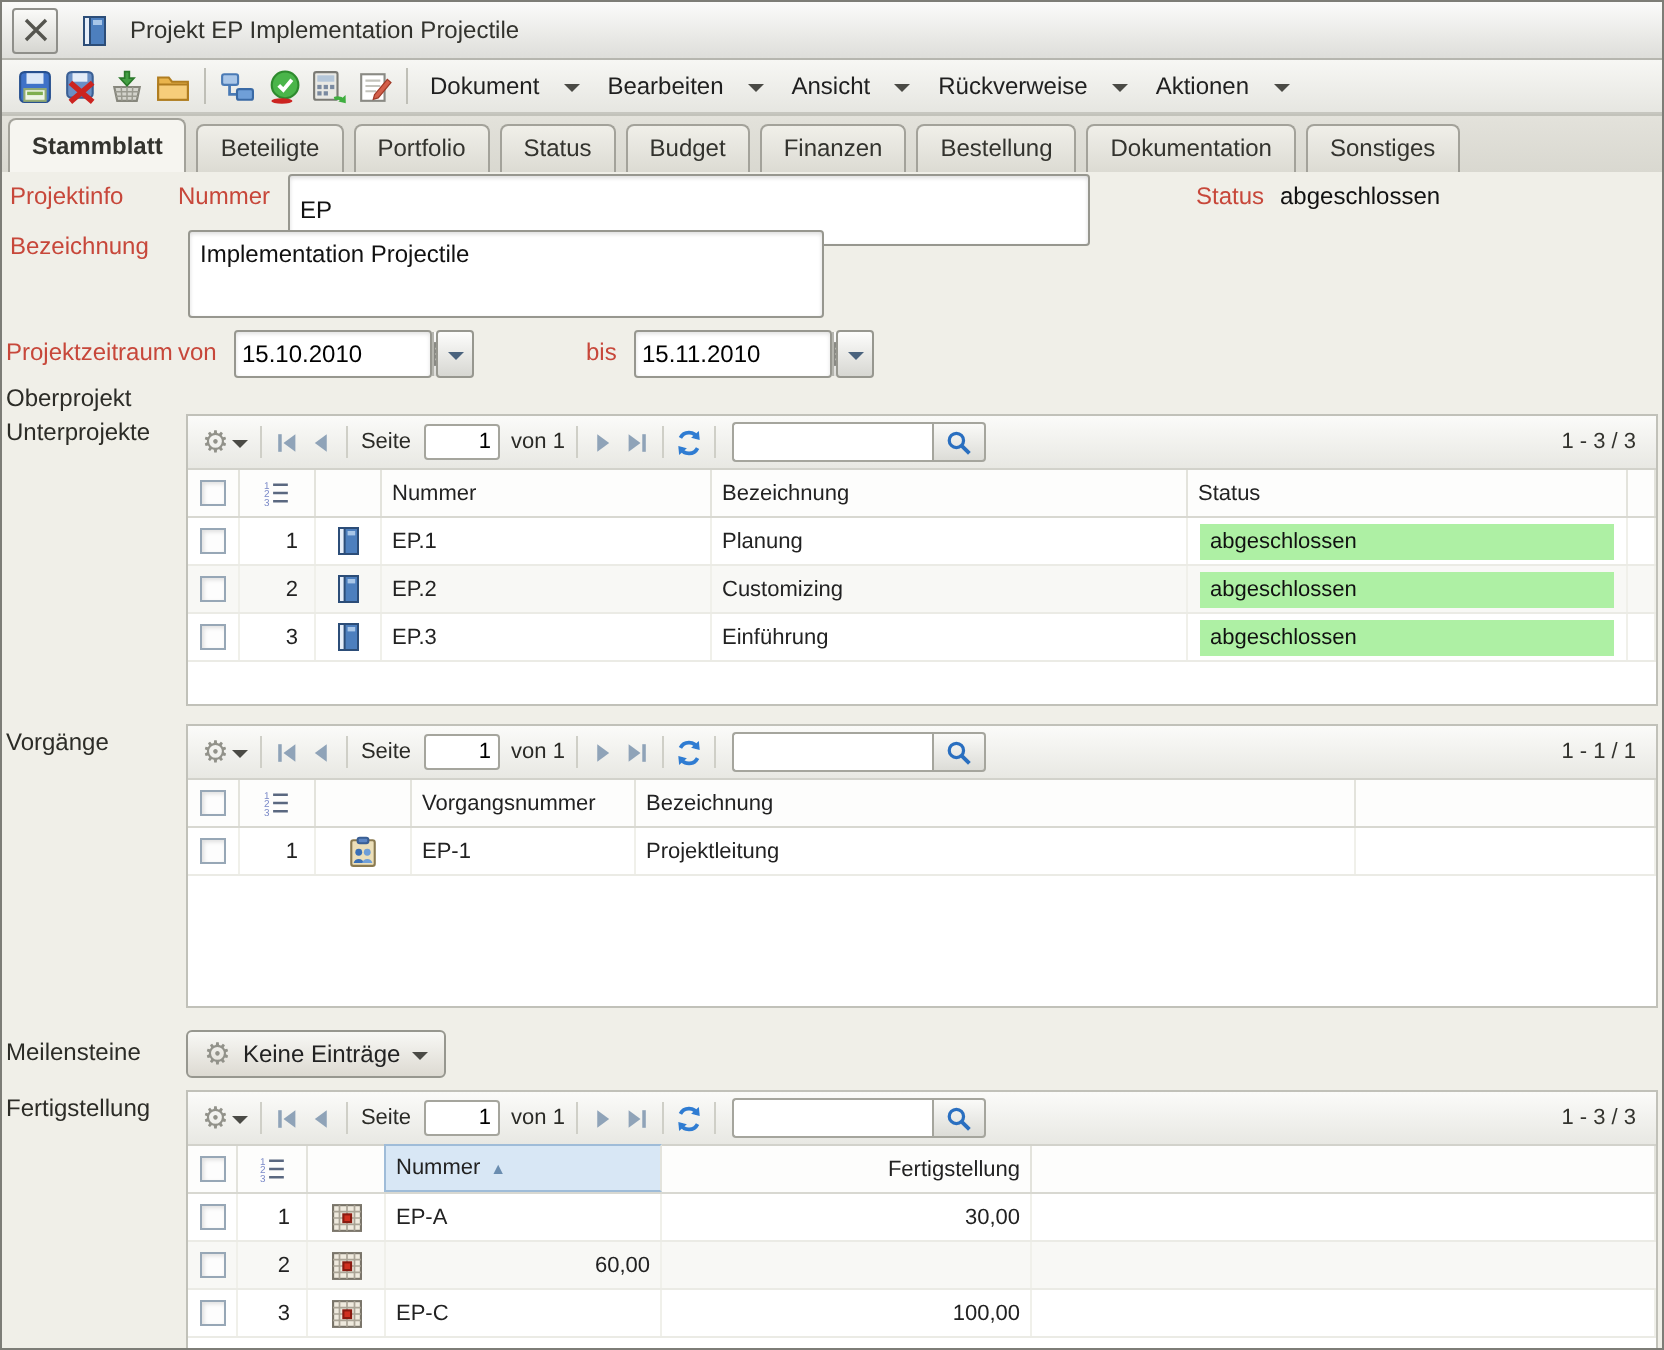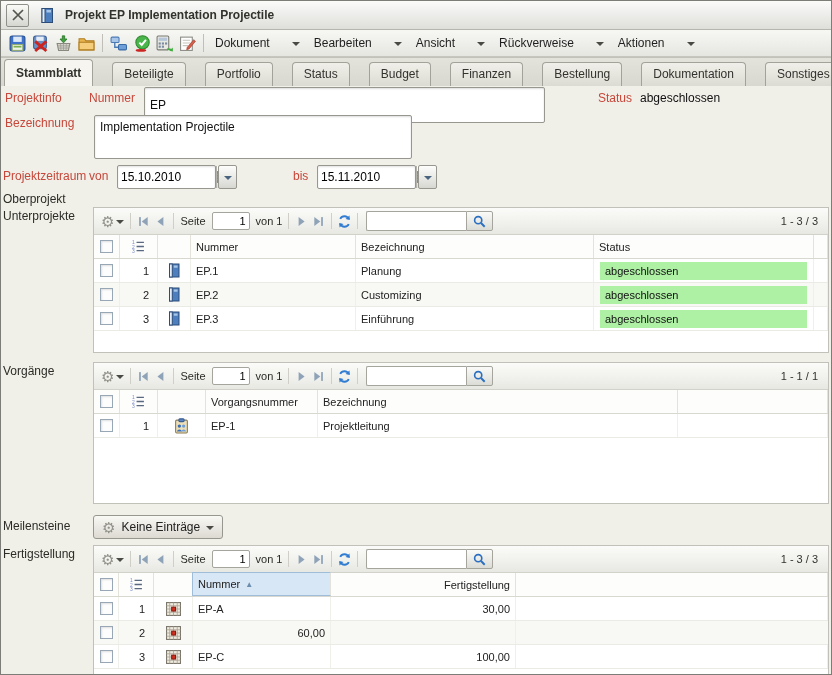--- a/index.html
+++ b/index.html
@@ -4,31 +4,31 @@
 <style>
 *{box-sizing:border-box;margin:0;padding:0}
 html,body{width:832px;height:675px}
 body{font-family:"Liberation Sans",sans-serif;font-size:12px;color:#222;background:#d8d8d2}
 .window{position:relative;width:832px;height:675px;background:#f0efe8;overflow:hidden;border:1px solid #7d7d77}
 
 
 .titlebar{position:absolute;top:0;left:0;right:0;height:29px;background:linear-gradient(#fbfbfa,#dededa);border-bottom:1px solid #b6b6af;display:flex;align-items:center;padding:0 5px}
 .close-btn{width:23px;height:23px;border:1px solid #8f8f8a;border-radius:2px;background:linear-gradient(#fafaf8,#d6d6d1);display:flex;align-items:center;justify-content:center}
 .doc-ic{margin-left:10px;display:flex;align-items:center}
-.title{margin-left:10px;font-weight:bold;color:#32322d}
+.title{margin-left:10px;font-weight:normal;color:#32322d}
 
 
 .toolbar{position:absolute;top:29px;left:0;right:0;height:27px;background:linear-gradient(#f7f7f4,#e6e6e1);border-bottom:1px solid #c6c6bf;display:flex;align-items:center;padding:0 5px}
 .tb-btn{width:23px;height:23px;display:flex;align-items:center;justify-content:center;border-radius:2px}
 .tb-sep{width:1px;height:18px;background:#bfbfb7;margin:0 4px}
-.menu{display:flex;align-items:center;gap:22px;padding:3px 7px;color:#1f1f1f;cursor:default}
+.menu{display:flex;align-items:center;gap:12px;padding:3px 7px;color:#1f1f1f;cursor:default}
 .caret{width:0;height:0;border-left:4px solid transparent;border-right:4px solid transparent;border-top:4px solid #4a4a45;margin-top:1px}
 
 
-.tabbar{position:absolute;top:56px;left:0;right:0;height:29px;background:linear-gradient(#e3e2db,#d9d8d0);border-top:1px solid #c2c2ba;display:flex;align-items:flex-end;padding:0 3px;gap:19px}
+.tabbar{position:absolute;top:56px;left:0;right:0;height:29px;background:linear-gradient(#e3e2db,#d9d8d0);border-top:1px solid #c2c2ba;display:flex;align-items:flex-end;padding:0 3px;gap:5px}
 .tab{height:24px;padding:4px 11px 0;background:linear-gradient(#f0efe9,#dcdbd3);border:1px solid #a3a29a;border-bottom:none;border-radius:4px 4px 0 0;color:#33332e;white-space:nowrap}
 .tab.active{height:27px;padding-top:6px;background:#f6f5f0;font-weight:bold}
 
 
 .content{position:absolute;top:85px;left:0;right:0;bottom:0;background:#f0efe8}
 .abs{position:absolute}
 .rlabel{color:#c7473a}
 .slabel{color:#2c2c27}
 
 .txt{border:1px solid #97978f;border-radius:2px;background:#fff;height:36px;padding:2px 5px;font:12px "Liberation Sans",sans-serif;color:#111;box-shadow:inset 0 1px 2px rgba(0,0,0,.14)}

